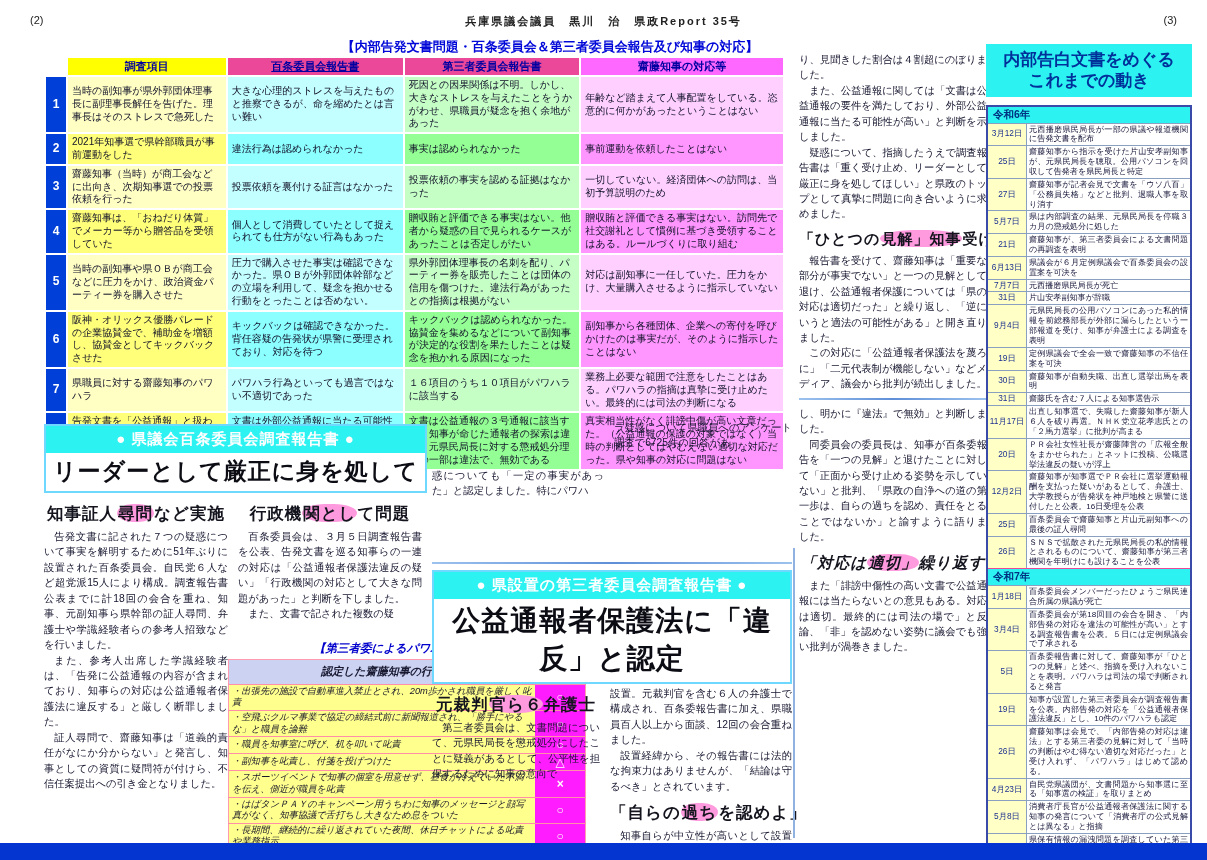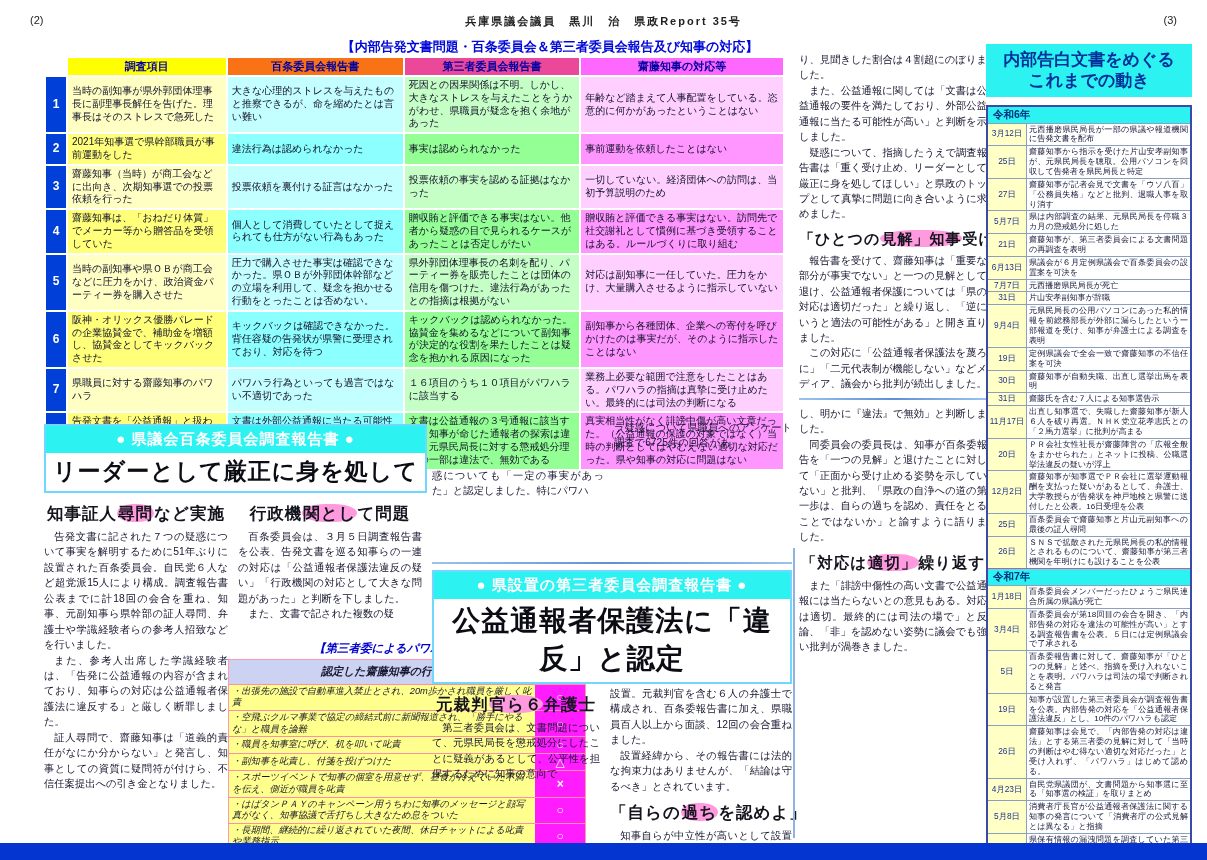--- a/index.html
+++ b/index.html
@@ -11,21 +11,21 @@
           font-size:11px;color:#222;}
   .pghead .c{font-weight:bold;letter-spacing:2px;}
   .maintitle{left:300px;top:38px;width:500px;text-align:center;color:#0008d8;
              font-weight:bold;font-size:13px;}
   
   .comp{left:44px;top:56px;width:741px;border-collapse:separate;border-spacing:2px;}
   .comp th{font-size:11px;font-weight:bold;color:#0000a0;padding:1px 10px;}
   .comp td{font-size:10px;line-height:1.28;padding:2px 4px;vertical-align:middle;color:#101028;}
   .comp col.cno{width:20px;}
   .comp th.h-item{background:#ffff00;}
-  .comp th.h-hyk{background:#f97316;}
+  .comp th.h-hyk{background:#ec4899;text-decoration:underline;}
   .comp th.h-dsn{background:#ec4899;}
   .comp th.h-chj{background:#ff68ff;}
   .comp td.no{background:#0040d8;color:#fff;font-weight:bold;text-align:center;font-size:12px;}
   .comp tr:nth-child(odd) td.item{background:#ffffc4;}
   .comp tr:nth-child(even) td.item{background:#ffff7a;}
   .comp tr:nth-child(odd) td.hyk{background:#c4ffff;}
   .comp tr:nth-child(even) td.hyk{background:#8cffff;}
   .comp tr:nth-child(odd) td.dsn{background:#c6ffc6;}
   .comp tr:nth-child(even) td.dsn{background:#94ff94;}
   .comp tr:nth-child(odd) td.chj{background:#ffd0ff;}
@@ -249,21 +249,21 @@
 <div class="abs bodytxt" style="left:799px;top:52px;width:188px;">
   <p>り、見聞きした割合は４割超にのぼりました。</p>
   <p class="ind">また、公益通報に関しては「文書は公益通報の要件を満たしており、外部公益通報に当たる可能性が高い」と判断を示しました。</p>
   <p class="ind">疑惑について、指摘したうえで調査報告書は「重く受け止め、リーダーとして厳正に身を処してほしい」と県政のトップとして真摯に問題に向き合いように求めました。</p>
   <div class="subhead" style="font-size:15px;"><span>「ひとつの</span><span class="hl">見解」知事</span><span>受け入れず</span></div>
   <p class="ind">報告書を受けて、齋藤知事は「重要な部分が事実でない」と一つの見解として退け、公益通報者保護については「県の対応は適切だった」と繰り返し、「逆にいうと適法の可能性がある」と開き直りました。</p>
   <p class="ind">この対応に「公益通報者保護法を蔑ろに」「二元代表制が機能しない」などメディア、議会から批判が続出しました。</p>
   <div class="hrule" style="margin:6px 0;"></div>
   <p>し、明かに『違法』で無効」と判断しました。</p>
   <p class="ind">同委員会の委員長は、知事が百条委報告を「一つの見解」と退けたことに対して「正面から受け止める姿勢を示していない」と批判、「県政の自浄への道の第一歩は、自らの過ちを認め、責任をとることではないか」と諭すように語りました。</p>
-  <div class="subhead" style="font-size:15.5px;"><span>「対応は</span><span class="hl">適切」</span><span>繰り返す</span></div>
+  <div class="subhead" style="font-size:15.5px;font-style:italic;"><span>「対応は</span><span class="hl">適切」</span><span>繰り返す</span></div>
   <p class="ind">また「誹謗中傷性の高い文書で公益通報には当たらないとの意見もある。対応は適切。最終的には司法の場で」と反論、「非」を認めない姿勢に議会でも強い批判が渦巻きました。</p>
 </div>
 
 <div class="abs" style="left:986px;top:44px;width:206px;">
   <div class="sb-title">
     <div>内部告白文書をめぐる</div>
     <div>これまでの動き</div>
   </div>
   <div class="tl">
     <div class="era">令和6年</div>

